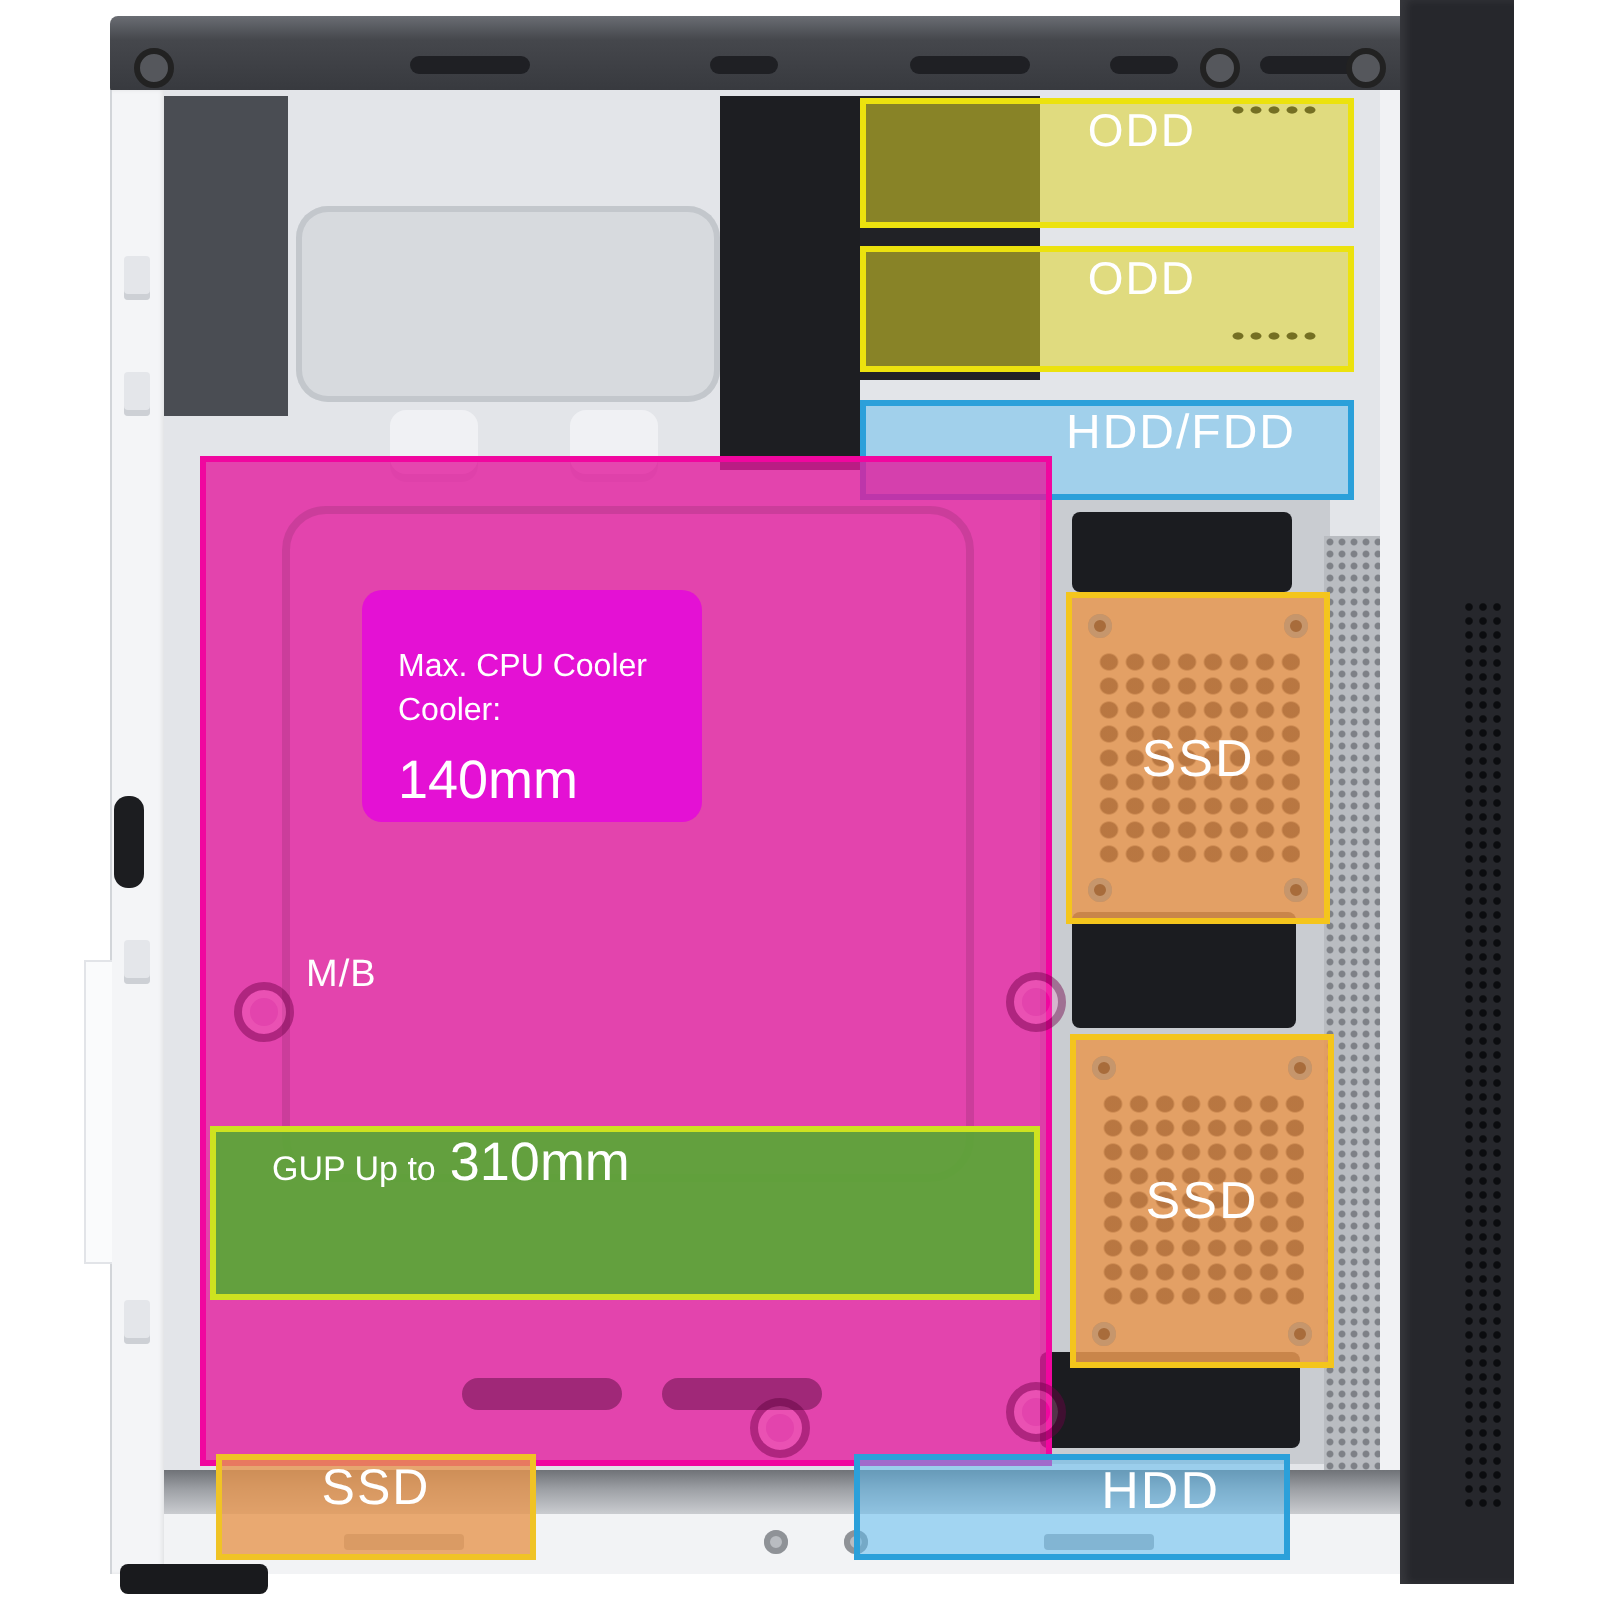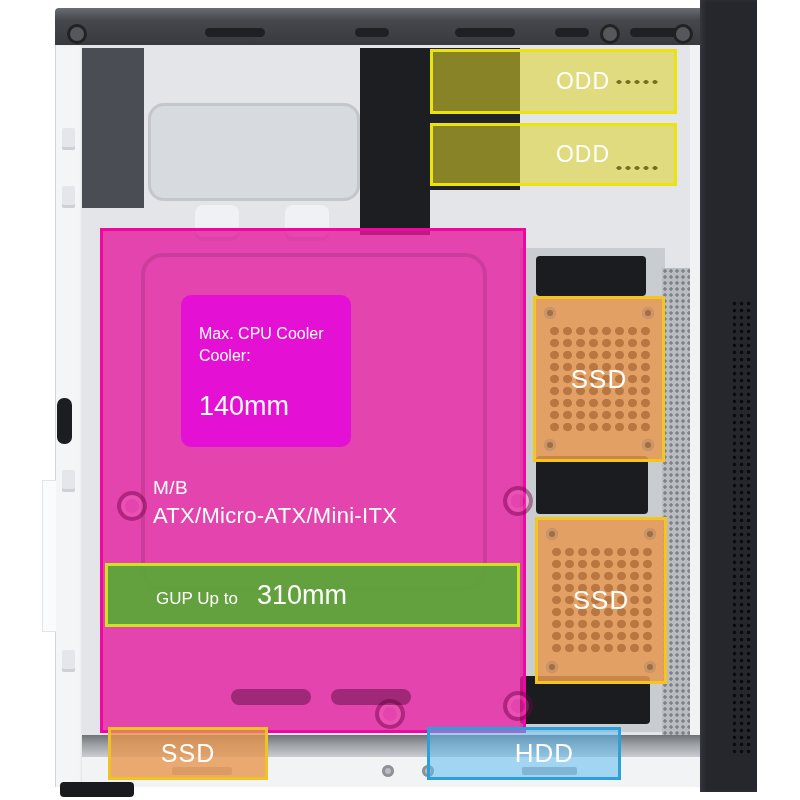--- a/index.html
+++ b/index.html
@@ -42,21 +42,21 @@
   .front-inner{left:608px;top:0;width:10px;height:742px;background:#f1f2f4;}
   .bottom-rail{left:0;top:690px;width:618px;height:22px;
     background:linear-gradient(#6f7277,#9ea1a6 45%,#caccd0);}
   .bottom-strip{left:0;top:712px;width:618px;height:30px;background:#f2f3f5;}
   .b-screw{top:720px;width:12px;height:12px;border-radius:50%;background:#b9bcc1;
     box-shadow:inset 0 0 0 3px #8f9297;}
   .b-tab{top:722px;height:8px;background:#aaadb2;border-radius:2px;}
   .foot{left:60px;top:782px;width:74px;height:15px;background:#191a1d;border-radius:4px;}
 
   
-  .overlay{display:flex;align-items:center;justify-content:center;box-sizing:border-box;}
+  .overlay{display:flex;align-items:flex-start;justify-content:center;box-sizing:border-box;gap:12px;}
   .psu-ov{left:82px;top:52px;width:298px;height:153px;background:rgba(40,150,84,.55);
     border:3px solid #35a75c;}
   .psu-ov .lbl{font-size:27px;letter-spacing:1px;}
   .odd-ov{width:247px;background:rgba(222,212,40,.55);border:3px solid #ece20e;
     justify-content:flex-end;}
   .odd1{left:430px;top:49px;height:65px;}
   .odd2{left:430px;top:123px;height:63px;}
   .odd-ov .lbl{font-size:23px;letter-spacing:1px;}
   .odd-dots{width:46px;height:6px;margin:0 14px 0 4px;
     background-image:radial-gradient(rgba(105,100,25,.9) 2.4px,transparent 3px);
@@ -64,47 +64,47 @@
   .odd2 .odd-dots{align-self:flex-end;margin-bottom:12px;}
   .hddfdd-ov{left:430px;top:200px;width:247px;height:50px;background:rgba(96,188,238,.5);
     border:3px solid #2ba0da;justify-content:flex-end;padding-right:26px;}
   .hddfdd-ov .lbl{font-size:24px;letter-spacing:1px;}
   .mb-ov{left:100px;top:228px;width:420px;height:499px;background:rgba(226,28,158,.8);
     border:3px solid #f0079f;}
   .tray-outline{left:38px;top:22px;width:338px;height:330px;border:4px solid rgba(0,0,0,.10);border-radius:22px;}
   .mag-ring{width:22px;height:22px;border-radius:50%;border:4px solid rgba(110,0,70,.45);
     box-shadow:inset 0 0 0 4px rgba(255,120,200,.25);}
   .mag-slot{top:458px;width:80px;height:16px;background:rgba(60,0,40,.4);border-radius:8px;}
-  .cpu-box{left:78px;top:64px;width:170px;height:152px;background:#e411d4;border-radius:10px;
+  .cpu-box{left:78px;top:64px;width:170px;height:116px;background:#e411d4;border-radius:10px;
     padding:28px 0 0 18px;box-sizing:border-box;}
   .cpu-box .small{font-size:16px;line-height:1.35;}
-  .cpu-box .big{font-size:27px;margin-top:25px;}
+  .cpu-box .big{font-size:27px;margin-top:9px;}
   .mb-text{left:50px;top:246px;}
   .mb-text .small{font-size:19px;letter-spacing:.5px;}
   .mb-text .big{font-size:22px;margin-top:4px;letter-spacing:.3px;white-space:nowrap;}
-  .gpu-ov{left:105px;top:563px;width:415px;height:64px;background:rgba(88,168,52,.92);
-    border:3px solid #cde320;justify-content:flex-start;padding-left:48px;}
+  .gpu-ov{left:105px;top:563px;width:415px;height:87px;background:rgba(88,168,52,.92);
+    border:3px solid #cde320;justify-content:flex-start;padding-left:28px;}
   .gpu-ov .pre{font-size:17px;}
-  .gpu-ov .val{font-size:27px;margin-left:19px;}
+  .gpu-ov .val{font-size:27px;margin-left:7px;}
   .gpu-row{display:flex;align-items:baseline;color:#fff;}
   .ssd-ov{width:126px;height:160px;background:rgba(231,152,82,.85);border:3px solid #f4c51c;
     position:absolute;display:flex;align-items:center;justify-content:center;}
   .ssd1{left:533px;top:296px;}
   .ssd2{left:535px;top:517px;height:161px;}
   .ssd-ov .holes{position:absolute;left:12px;top:26px;right:12px;bottom:26px;
     background-image:radial-gradient(rgba(150,85,35,.55) 4px,transparent 5px);
     background-size:13px 12px;}
   .ssd-ov .lbl{font-size:26px;letter-spacing:1px;position:relative;}
   .corner-screw{position:absolute;width:12px;height:12px;border-radius:50%;
     background:rgba(120,65,25,.55);box-shadow:inset 0 0 0 3px rgba(255,230,200,.35);}
   .ssdb-ov{left:108px;top:727px;width:160px;height:53px;background:rgba(230,150,80,.8);
     border:3px solid #f0c325;}
   .ssdb-ov .lbl{font-size:25px;letter-spacing:1px;}
-  .hddb-ov{left:427px;top:727px;width:194px;height:53px;background:rgba(96,188,238,.55);
-    border:3px solid #2ba0da;justify-content:flex-end;padding-right:44px;}
+  .hddb-ov{left:427px;top:727px;width:218px;height:53px;background:rgba(96,188,238,.55);
+    border:3px solid #2ba0da;justify-content:flex-end;padding-right:32px;}
   .hddb-ov .lbl{font-size:26px;letter-spacing:1px;}
 </style>
 </head>
 <body>
 
 <div id="scene">
 
   <div class="abs top-bar">
     <div class="abs screw-ring" style="left:12px"></div>
     <div class="abs keyhole" style="left:150px;width:60px"></div>
@@ -153,39 +153,41 @@
 
   <div class="abs overlay odd-ov odd1">
     <span class="lbl">ODD</span>
     <span class="odd-dots"></span>
   </div>
   <div class="abs overlay odd-ov odd2">
     <span class="lbl">ODD</span>
     <span class="odd-dots"></span>
   </div>
 
+  <div class="abs overlay hddfdd-ov">
+    <span class="lbl">HDD/FDD</span>
+  </div>
 
   <div class="abs mb-ov">
     <div class="abs tray-outline"></div>
     <div class="abs mag-ring" style="left:400px;top:255px"></div>
     <div class="abs mag-ring" style="left:400px;top:460px"></div>
     <div class="abs mag-ring" style="left:14px;top:260px"></div>
     <div class="abs mag-ring" style="left:272px;top:468px"></div>
     <div class="abs mag-slot" style="left:128px"></div>
     <div class="abs mag-slot" style="left:228px"></div>
 
     <div class="abs cpu-box">
       <div class="lbl small">Max. CPU Cooler</div>
       <div class="lbl small">Cooler:</div>
       <div class="lbl big">140mm</div>
     </div>
 
     <div class="abs mb-text">
       <div class="lbl small">M/B</div>
-      <div class="lbl big">ATX/Micro-ATX/Mini-ITX</div>
     </div>
   </div>
 
   <div class="abs overlay gpu-ov">
     <div class="gpu-row">
       <span class="pre">GUP Up to</span>
       <span class="val">310mm</span>
     </div>
   </div>
 

